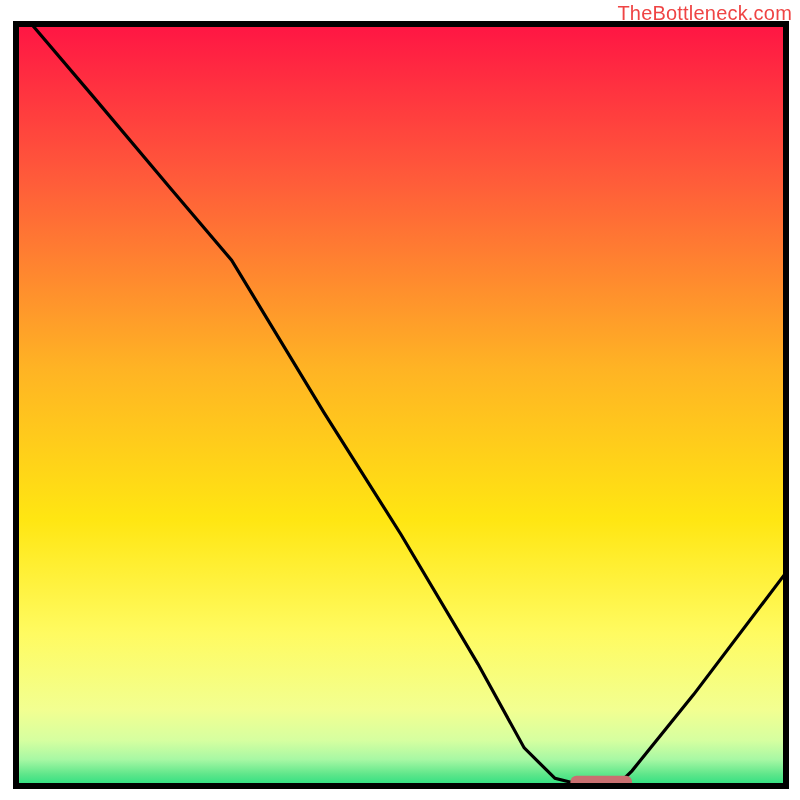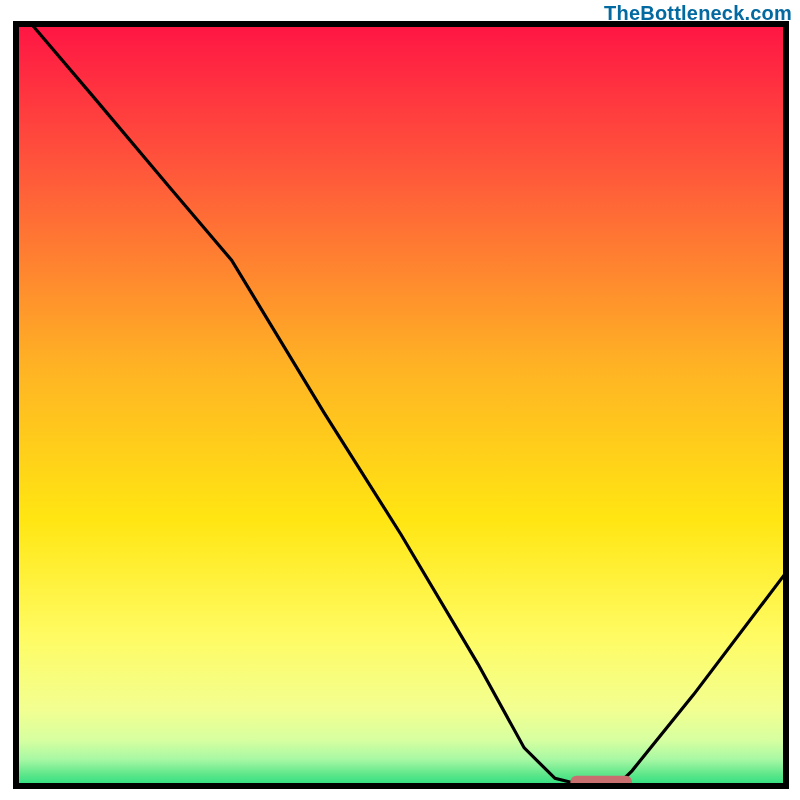--- a/index.html
+++ b/index.html
@@ -13,23 +13,23 @@
   }
   .container {
     position: relative;
     width: 800px;
     height: 800px;
   }
   .watermark {
     position: absolute;
     top: 2px;
     right: 8px;
-    color: #0369a1;
+    color: #ef4444;
     font-size: 20px;
-    font-weight: 700;
+    font-weight: 400;
     letter-spacing: 0.2px;
     font-family: Arial, Helvetica, sans-serif;
   }
   svg {
     display: block;
   }
 </style>
 </head>
 <body>
 

